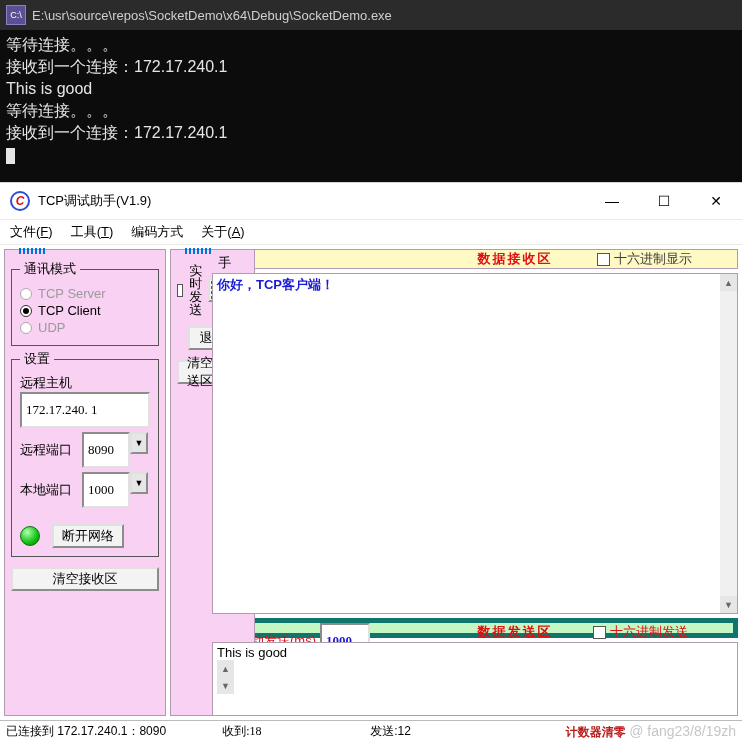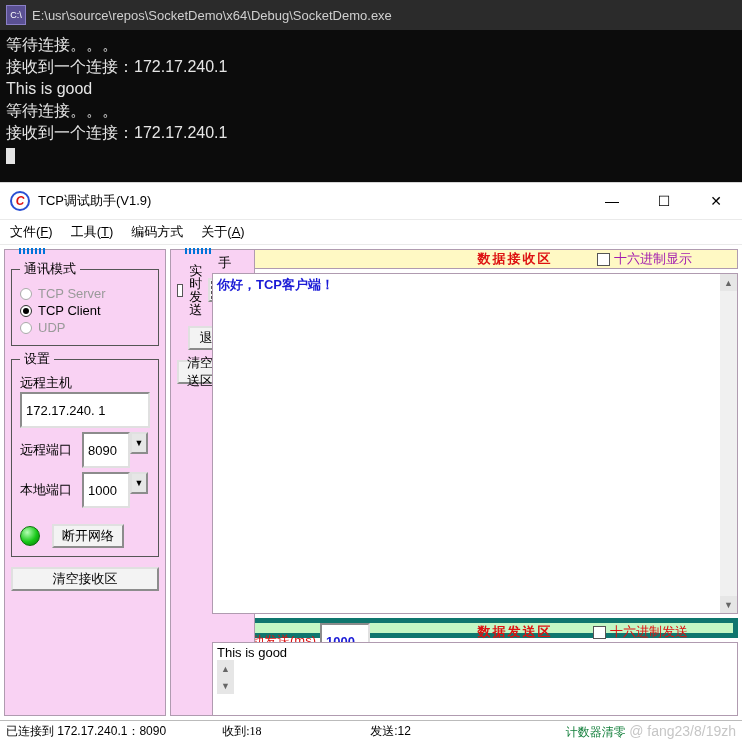--- a/index.html
+++ b/index.html
@@ -32,21 +32,21 @@
   fieldset { border: 1px solid #555; padding: 6px 8px 8px 8px; margin-top: 4px; }
   legend { padding: 0 4px; color: #000; }
   .radio-row { display: flex; align-items: center; gap: 6px; margin: 2px 0; color: #000; }
   .radio-row.disabled { color: #9a9a9a; }
   .radio-dot,.radio-off { width: 12px; height: 12px; border-radius: 50%; border: 1px solid #333; display: inline-block; position: relative; background: #fff; }
   .radio-dot::after { content: ""; position: absolute; inset: 2px; border-radius: 50%; background: #000; }
   .radio-off { border-color: #aaa; }
 
   .setrow { display: flex; align-items: center; gap: 6px; margin: 4px 0; }
   .setrow label { width: 56px; }
-  .txtin { border: 2px inset #e0e0e0; background: #fff; height: 22px; padding: 16px 4px; font-family: Liberation Sans, sans-serif; font-size: 13px; }
+  .txtin { border: 2px inset #e0e0e0; background: #fff; height: 22px; padding: 16px 4px; font-family: Liberation Serif, serif; font-size: 13px; }
   .combo { display: flex; border-radius: 7px; }
   .combo .txtin { width: 48px; }
   .combo .drop { width: 18px; height: 22px; border: 2px outset #e0e0e0; background: #e6e6e6; display: flex; align-items: center; justify-content: center; font-size: 9px; }
 
   .led-row { display: flex; align-items: center; gap: 12px; margin-top: 16px; justify-content: flex-start; }
   .led { width: 20px; height: 20px; border-radius: 50%; background: radial-gradient(circle at 35% 30%, #b5ffb5, #17c817 55%, #0a730a); border: 1px solid #0a730a; }
 
   .wbtn { border: 2px outset #e0e0e0; background: #f3f3f3; height: 24px; padding: 0 8px; display: inline-flex; align-items: center; justify-content: center; cursor: default; font-size: 13px; }
   .wbtn.wide { width: 100%; justify-content: center; }
   .dashed { outline: 1px dashed #555; outline-offset: -4px; }
@@ -63,21 +63,21 @@
 
   .recvbox { flex: 1; background: #fff; border: 1px solid #b09bb0; padding: 2px 4px; color: #1a1ad6; font-weight: bold; font-size: 13px; position: relative; }
   .recvbox .scroll { position: absolute; right: 0; top: 0; bottom: 0; width: 17px; background: #f0f0f0; display: flex; flex-direction: column; justify-content: space-between; align-items: center; }
   .scroll .arr { width: 17px; height: 17px; background: #e6e6e6; display: flex; align-items: center; justify-content: center; font-size: 9px; color: #666; }
   .sendbox { height: 74px; background: #fff; border: 1px solid #b09bb0; padding: 2px 4px; font-size: 13px; position: relative; }
 
   .status { height: 22px; border-top: 1px solid #bbb; display: flex; align-items: center; font-size: 12px; }
   .status .cell { padding: 0 6px; }
   .status .c1 { flex: 1.5; } .status .c2 { flex: 1; font-family: Liberation Serif, serif; } .status .c3 { flex: 1; } .status .c4 { flex: 1.6; text-align: right; }
   .wm { color: #c6c6c6; font-size: 14px; }
-  .grey { color: #15803d; }
+  .grey { color: #b91c1c; font-weight: bold; }
 </style>
 </head>
 <body>
 
 <div class="console-title">
   <div class="cicon">C:\</div>
   <div>E:\usr\source\repos\SocketDemo\x64\Debug\SocketDemo.exe</div>
 </div>
 <div class="console-body"><span>等待连接。。。</span>
 <span>接收到一个连接：172.17.240.1</span>
@@ -170,21 +170,21 @@
           </div>
       </div>
     </div>
 
     <div class="rightcol">
       <div class="hdr-yellow">
         <div class="hdr-left"></div>
         <div class="hdr-mid">数据接收区</div>
         <div class="hdr-right">
           <span class="checkbox"></span>
-          <span style="color:#a21caf">十六进制显示</span>
+          <span style="color:#404040">十六进制显示</span>
         </div>
       </div>
       <div class="recvbox">
         <span>你好，TCP客户端！</span>
         <div class="scroll">
           <div class="arr">▲</div>
           <div class="arr">▼</div>
         </div>
       </div>
 

